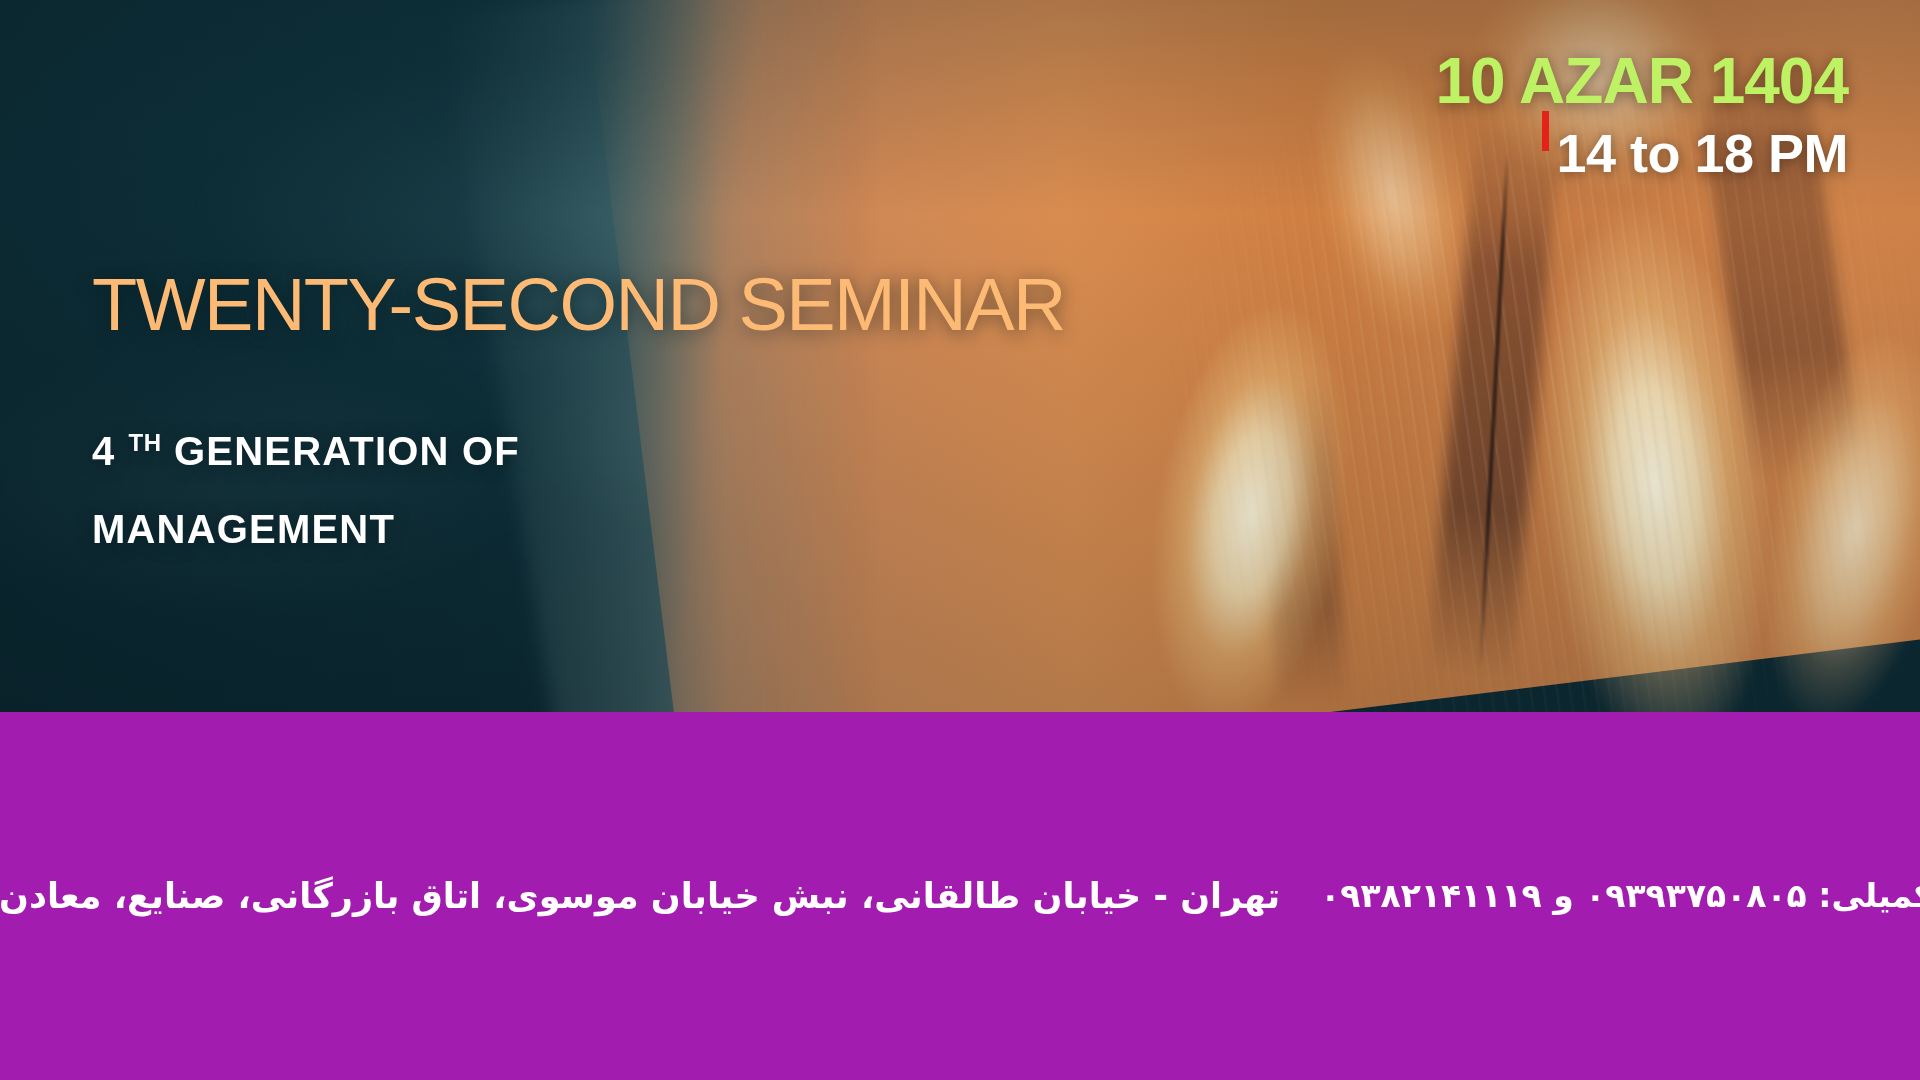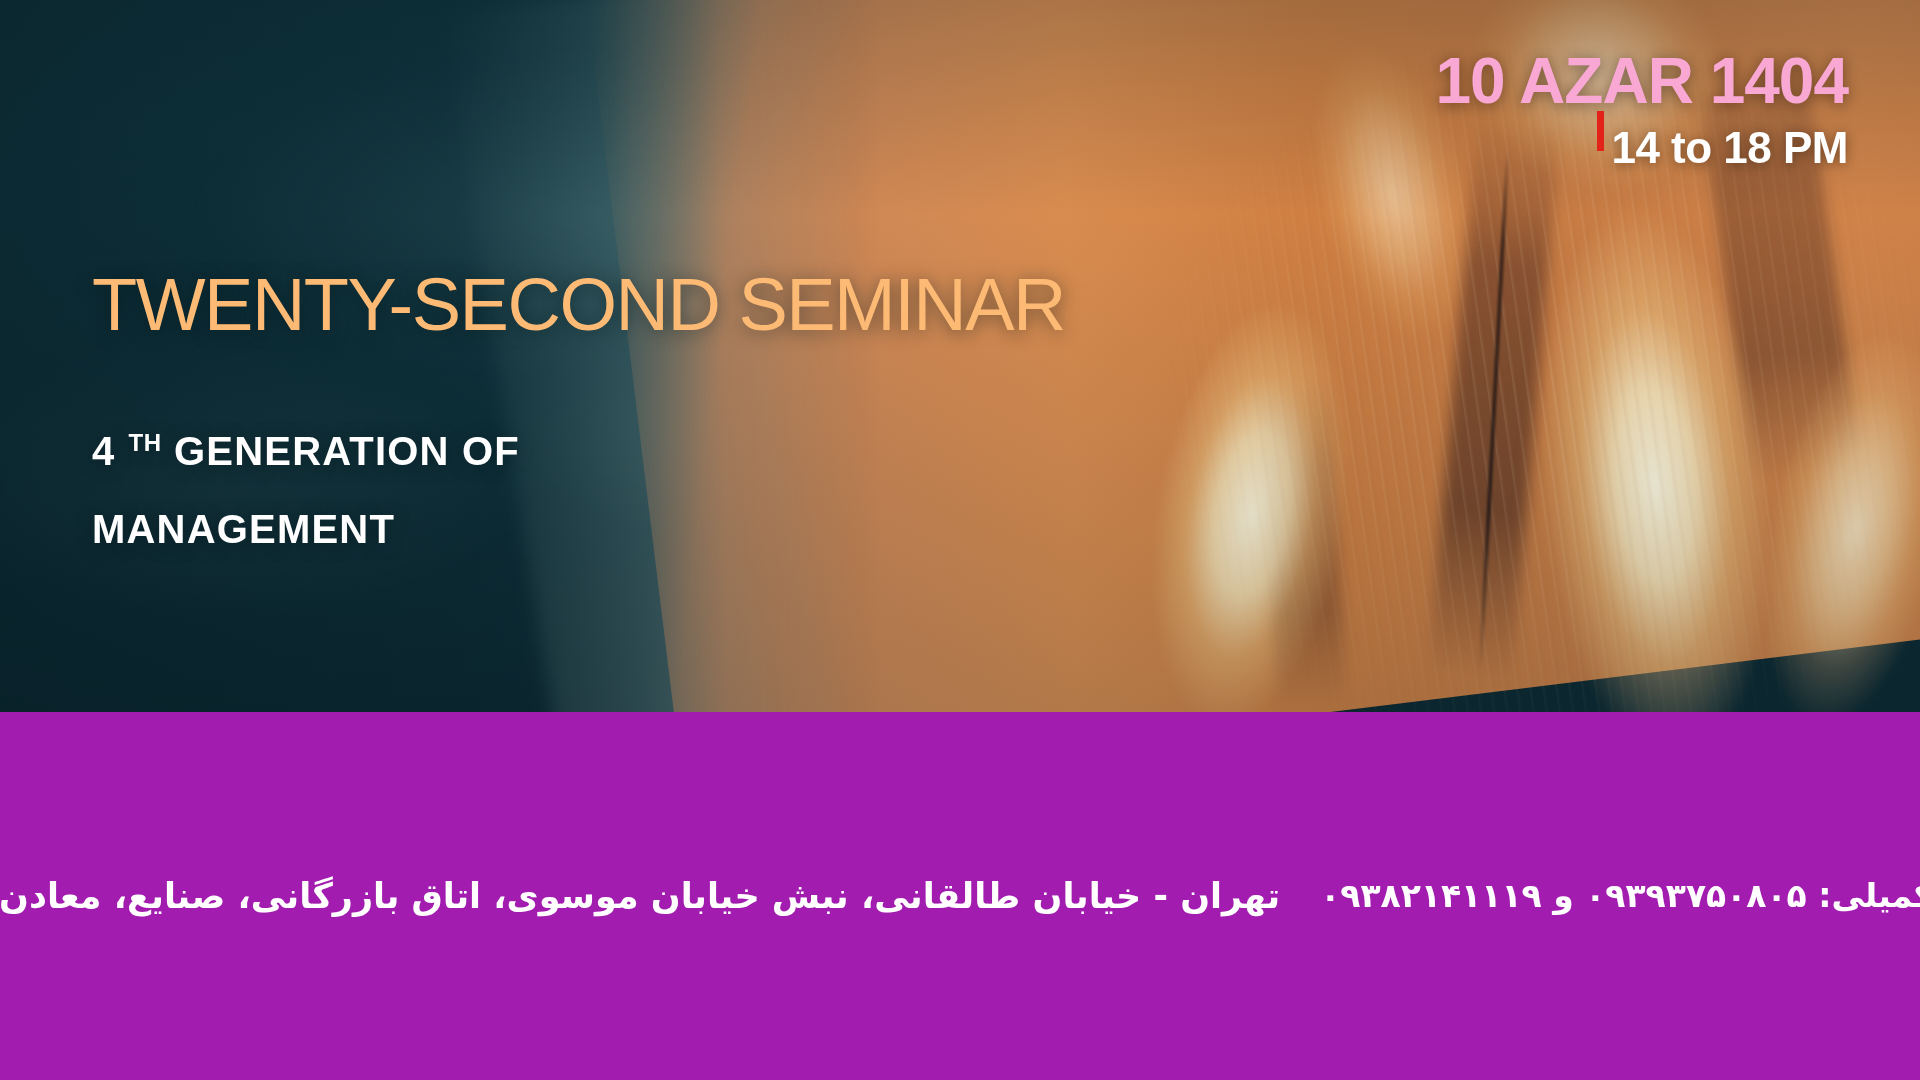--- a/index.html
+++ b/index.html
@@ -168,39 +168,39 @@
   .date-block {
     position:absolute;
     right:72px; top:48px;
     text-align:right;
     z-index:6;
   }
   .date-main {
     font-size:64px;
     font-weight:700;
     letter-spacing:-1px;
-    color:#f9a8d4;
+    color:#bef264;
     line-height:1.05;
     text-shadow:0 2px 14px rgba(20,10,4,.45);
     white-space:nowrap;
   }
   .time-row {
     position:relative;
     margin-top:10px;
     display:inline-block;
     padding-left:14px;
   }
   .time-tick {
     position:absolute;
     left:0; top:-14px;
     width:7px; height:40px;
     background:#e32219;
   }
   .time-main {
-    font-size:44px;
+    font-size:54px;
     font-weight:700;
     letter-spacing:-.5px;
     color:#ffffff;
     line-height:1.05;
     text-shadow:0 2px 12px rgba(20,10,4,.45);
     white-space:nowrap;
   }
 
   
   .headline-block {

